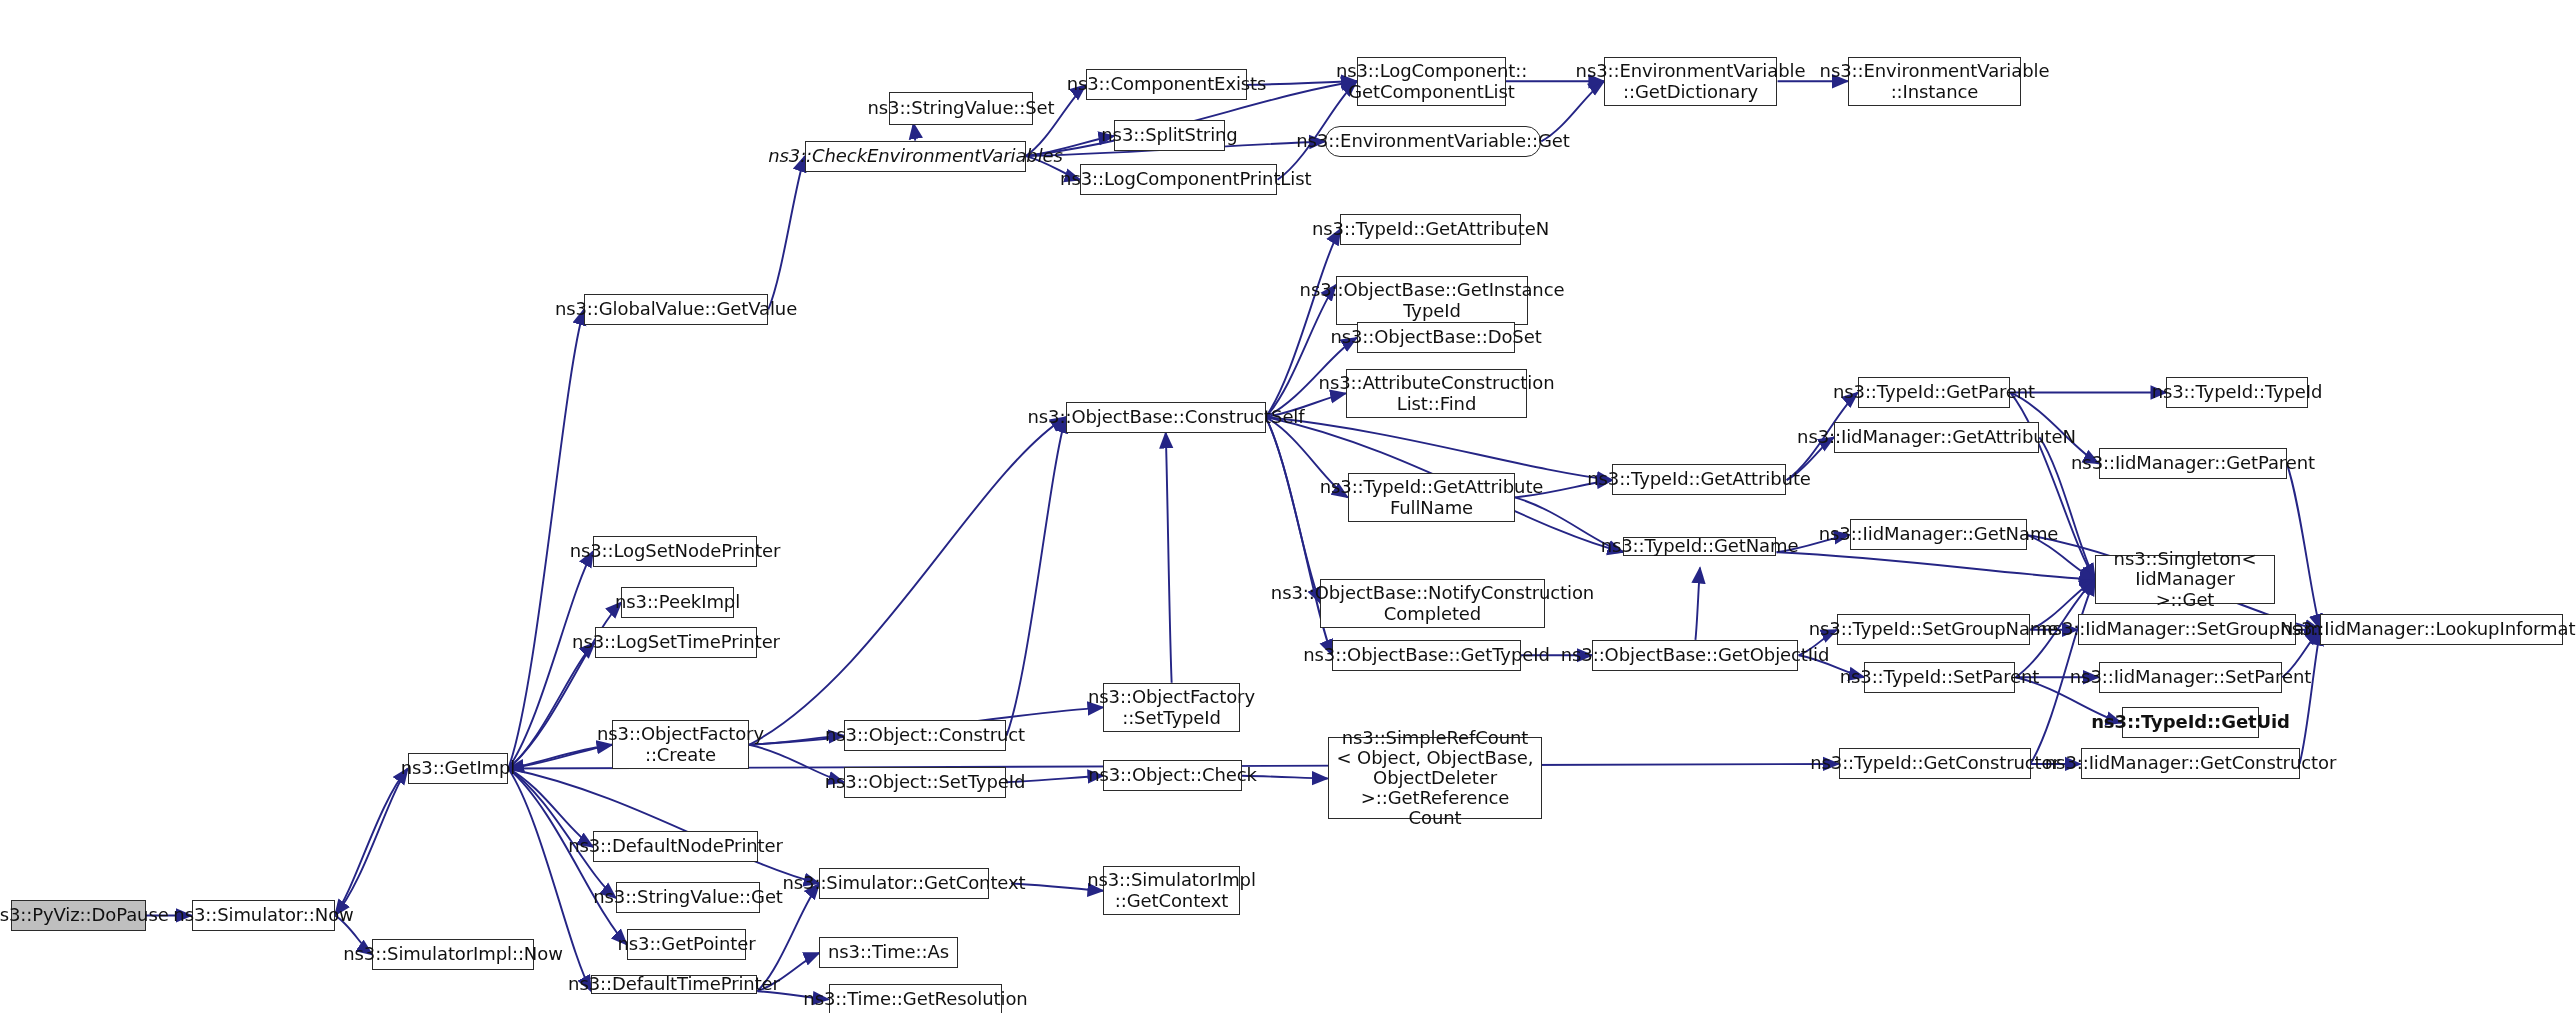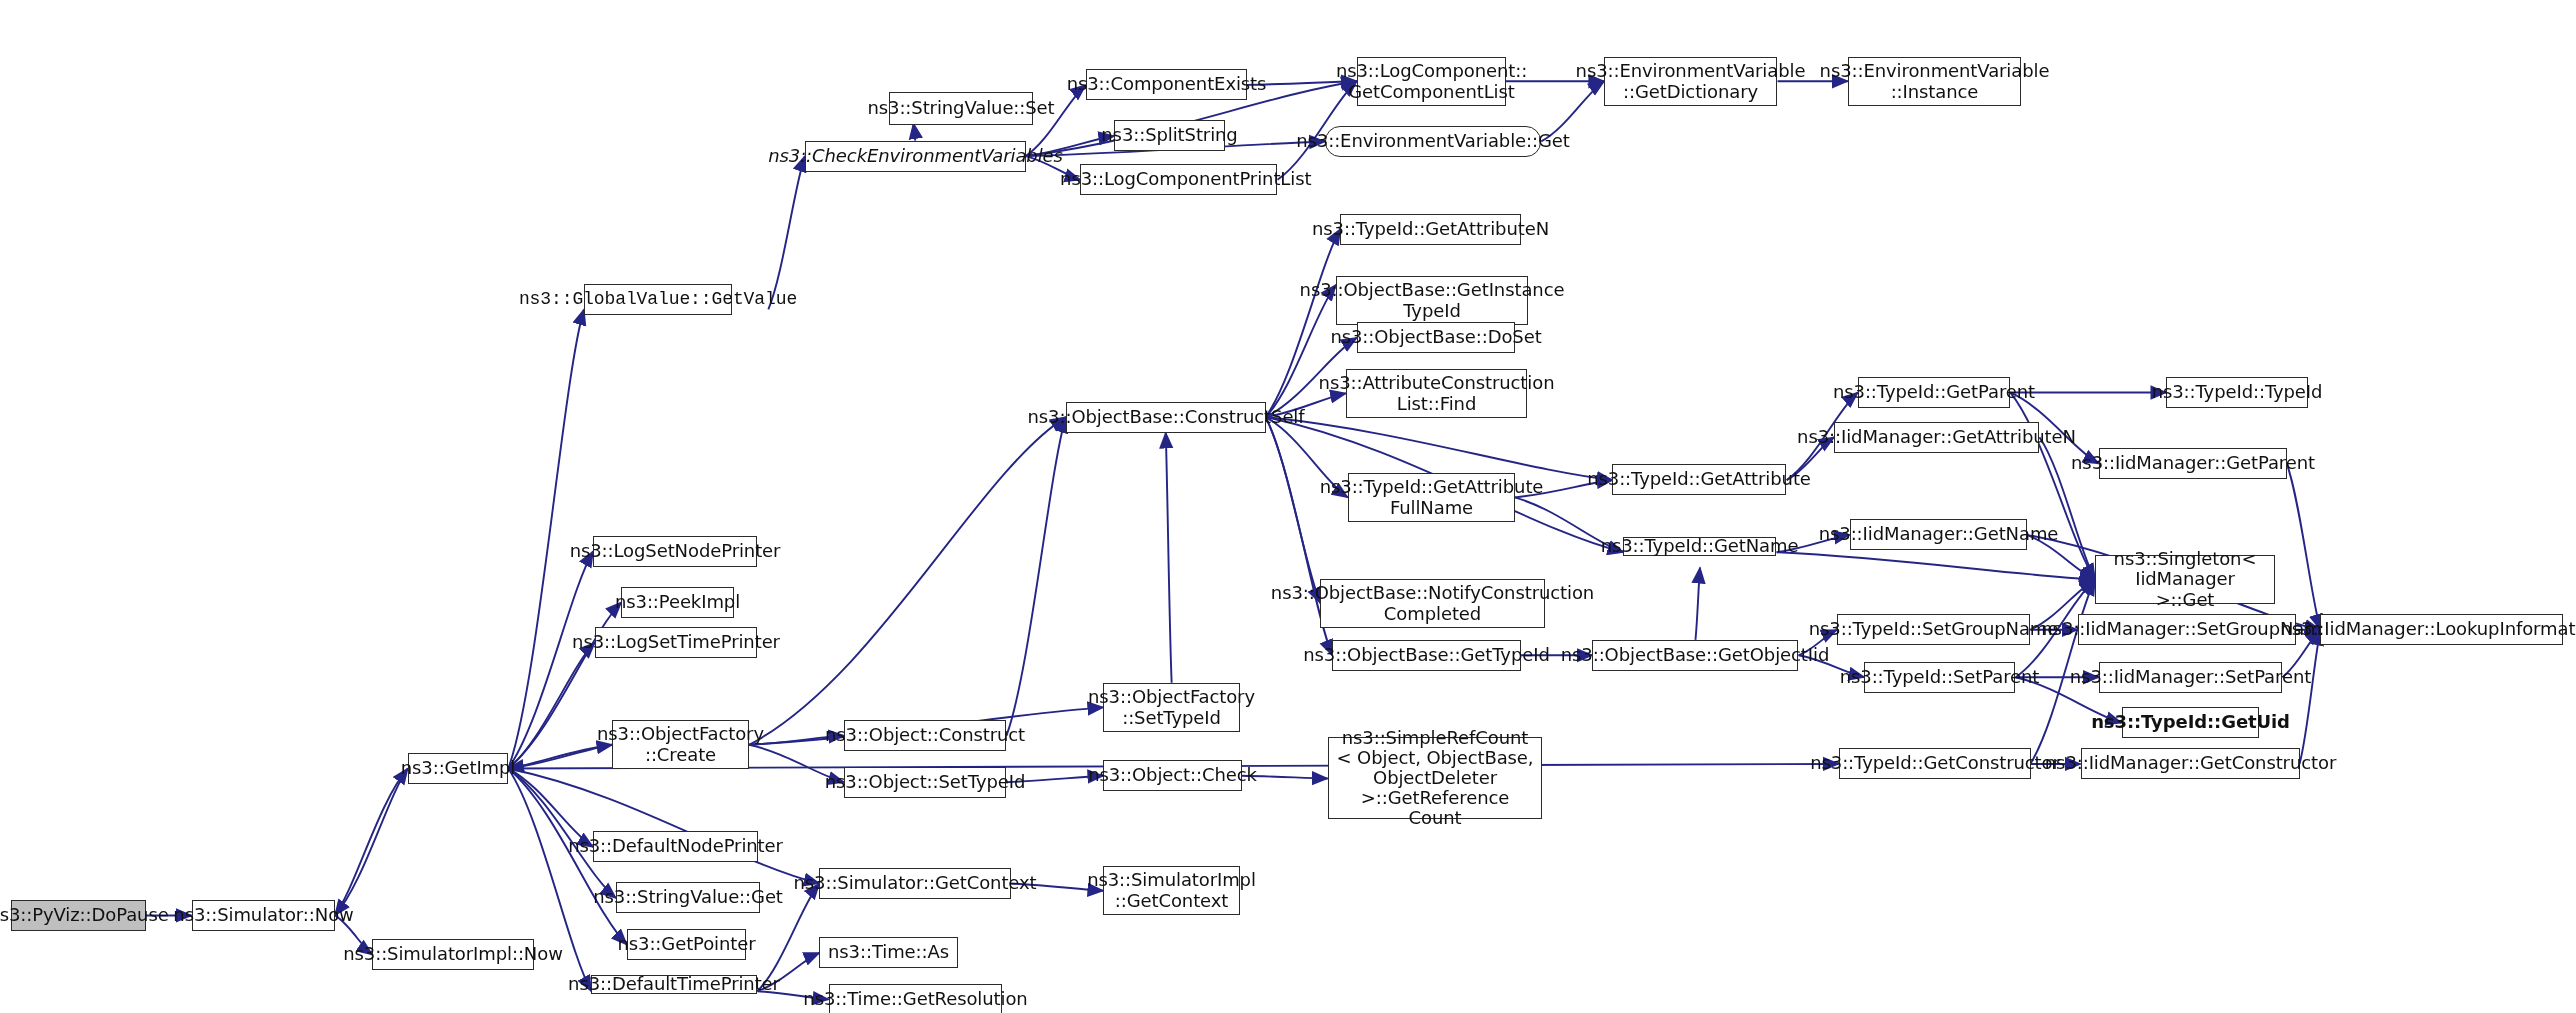--- a/index.html
+++ b/index.html
@@ -121,21 +121,21 @@
       <div class="node" style="left: 408px; top: 753px; width: 100px; height: 31px;">ns3::GetImpl</div>
       <div class="node" style="left: 612px; top: 720px; width: 137px; height: 49px;">ns3::ObjectFactory
 ::Create</div>
       <div class="node" style="left: 593px; top: 831px; width: 165px; height: 31px;">ns3::DefaultNodePrinter</div>
       <div class="node" style="left: 616px; top: 882px; width: 144px; height: 31px;">ns3::StringValue::Get</div>
       <div class="node" style="left: 627px; top: 929px; width: 119px; height: 31px;">ns3::GetPointer</div>
       <div class="node" style="left: 591px; top: 975px; width: 166px; height: 19px;">ns3::DefaultTimePrinter</div>
       <div class="node" style="left: 593px; top: 536px; width: 164px; height: 31px;">ns3::LogSetNodePrinter</div>
       <div class="node" style="left: 621px; top: 587px; width: 113px; height: 31px;">ns3::PeekImpl</div>
       <div class="node" style="left: 595px; top: 627px; width: 162px; height: 31px;">ns3::LogSetTimePrinter</div>
-      <div class="node" style="left: 584px; top: 284px; width: 148px; height: 31px; font-family: Liberation Mono, monospace;">ns3::GlobalValue::GetValue</div>
+      <div class="node" style="left: 584px; top: 294px; width: 184px; height: 31px;">ns3::GlobalValue::GetValue</div>
       <div class="node" style="left: 805px; top: 141px; width: 221px; height: 31px; font-style: italic;">ns3::CheckEnvironmentVariables</div>
       <div class="node" style="left: 841px; top: 92px; width: 144px; height: 33px; margin-left: 48px;">ns3::StringValue::Set</div>
       <div class="node" style="left: 1086px; top: 69px; width: 161px; height: 31px;">ns3::ComponentExists</div>
       <div class="node" style="left: 1114px; top: 120px; width: 111px; height: 31px;">ns3::SplitString</div>
       <div class="node" style="left: 1080px; top: 164px; width: 197px; height: 31px; padding-left: 20px;">ns3::LogComponentPrintList</div>
       <div class="node" style="left: 1357px; top: 57px; width: 149px; height: 49px;">ns3::LogComponent::
 GetComponentList</div>
       <div class="node" style="left: 1325px; top: 126px; width: 216px; height: 31px; border-radius: 15px;">ns3::EnvironmentVariable::Get</div>
       <div class="node" style="left: 1604px; top: 57px; width: 173px; height: 49px;">ns3::EnvironmentVariable
 ::GetDictionary</div>
@@ -173,20 +173,20 @@
       <div class="node" style="left: 2320px; top: 614px; width: 243px; height: 31px;">ns3::IidManager::LookupInformation</div>
       <div class="node" style="left: 1103px; top: 683px; width: 137px; height: 49px;">ns3::ObjectFactory
 ::SetTypeId</div>
       <div class="node" style="left: 844px; top: 720px; width: 162px; height: 31px;">ns3::Object::Construct</div>
       <div class="node" style="left: 844px; top: 767px; width: 162px; height: 31px;">ns3::Object::SetTypeId</div>
       <div class="node" style="left: 1103px; top: 760px; width: 139px; height: 31px;">ns3::Object::Check</div>
       <div class="node" style="left: 1328px; top: 737px; width: 214px; height: 82px;">ns3::SimpleRefCount
 &lt; Object, ObjectBase,
 ObjectDeleter &gt;::GetReference
 Count</div>
-      <div class="node" style="left: 819px; top: 868px; width: 192px; height: 31px;">ns3::Simulator::GetContext</div>
+      <div class="node" style="left: 819px; top: 868px; width: 170px; height: 31px;">ns3::Simulator::GetContext</div>
       <div class="node" style="left: 1103px; top: 866px; width: 137px; height: 49px;">ns3::SimulatorImpl
 ::GetContext</div>
       <div class="node" style="left: 819px; top: 937px; width: 139px; height: 31px;">ns3::Time::As</div>
       <div class="node" style="left: 829px; top: 984px; width: 173px; height: 31px;">ns3::Time::GetResolution</div>
     </div>
 </div>
 
 
 </body></html>

